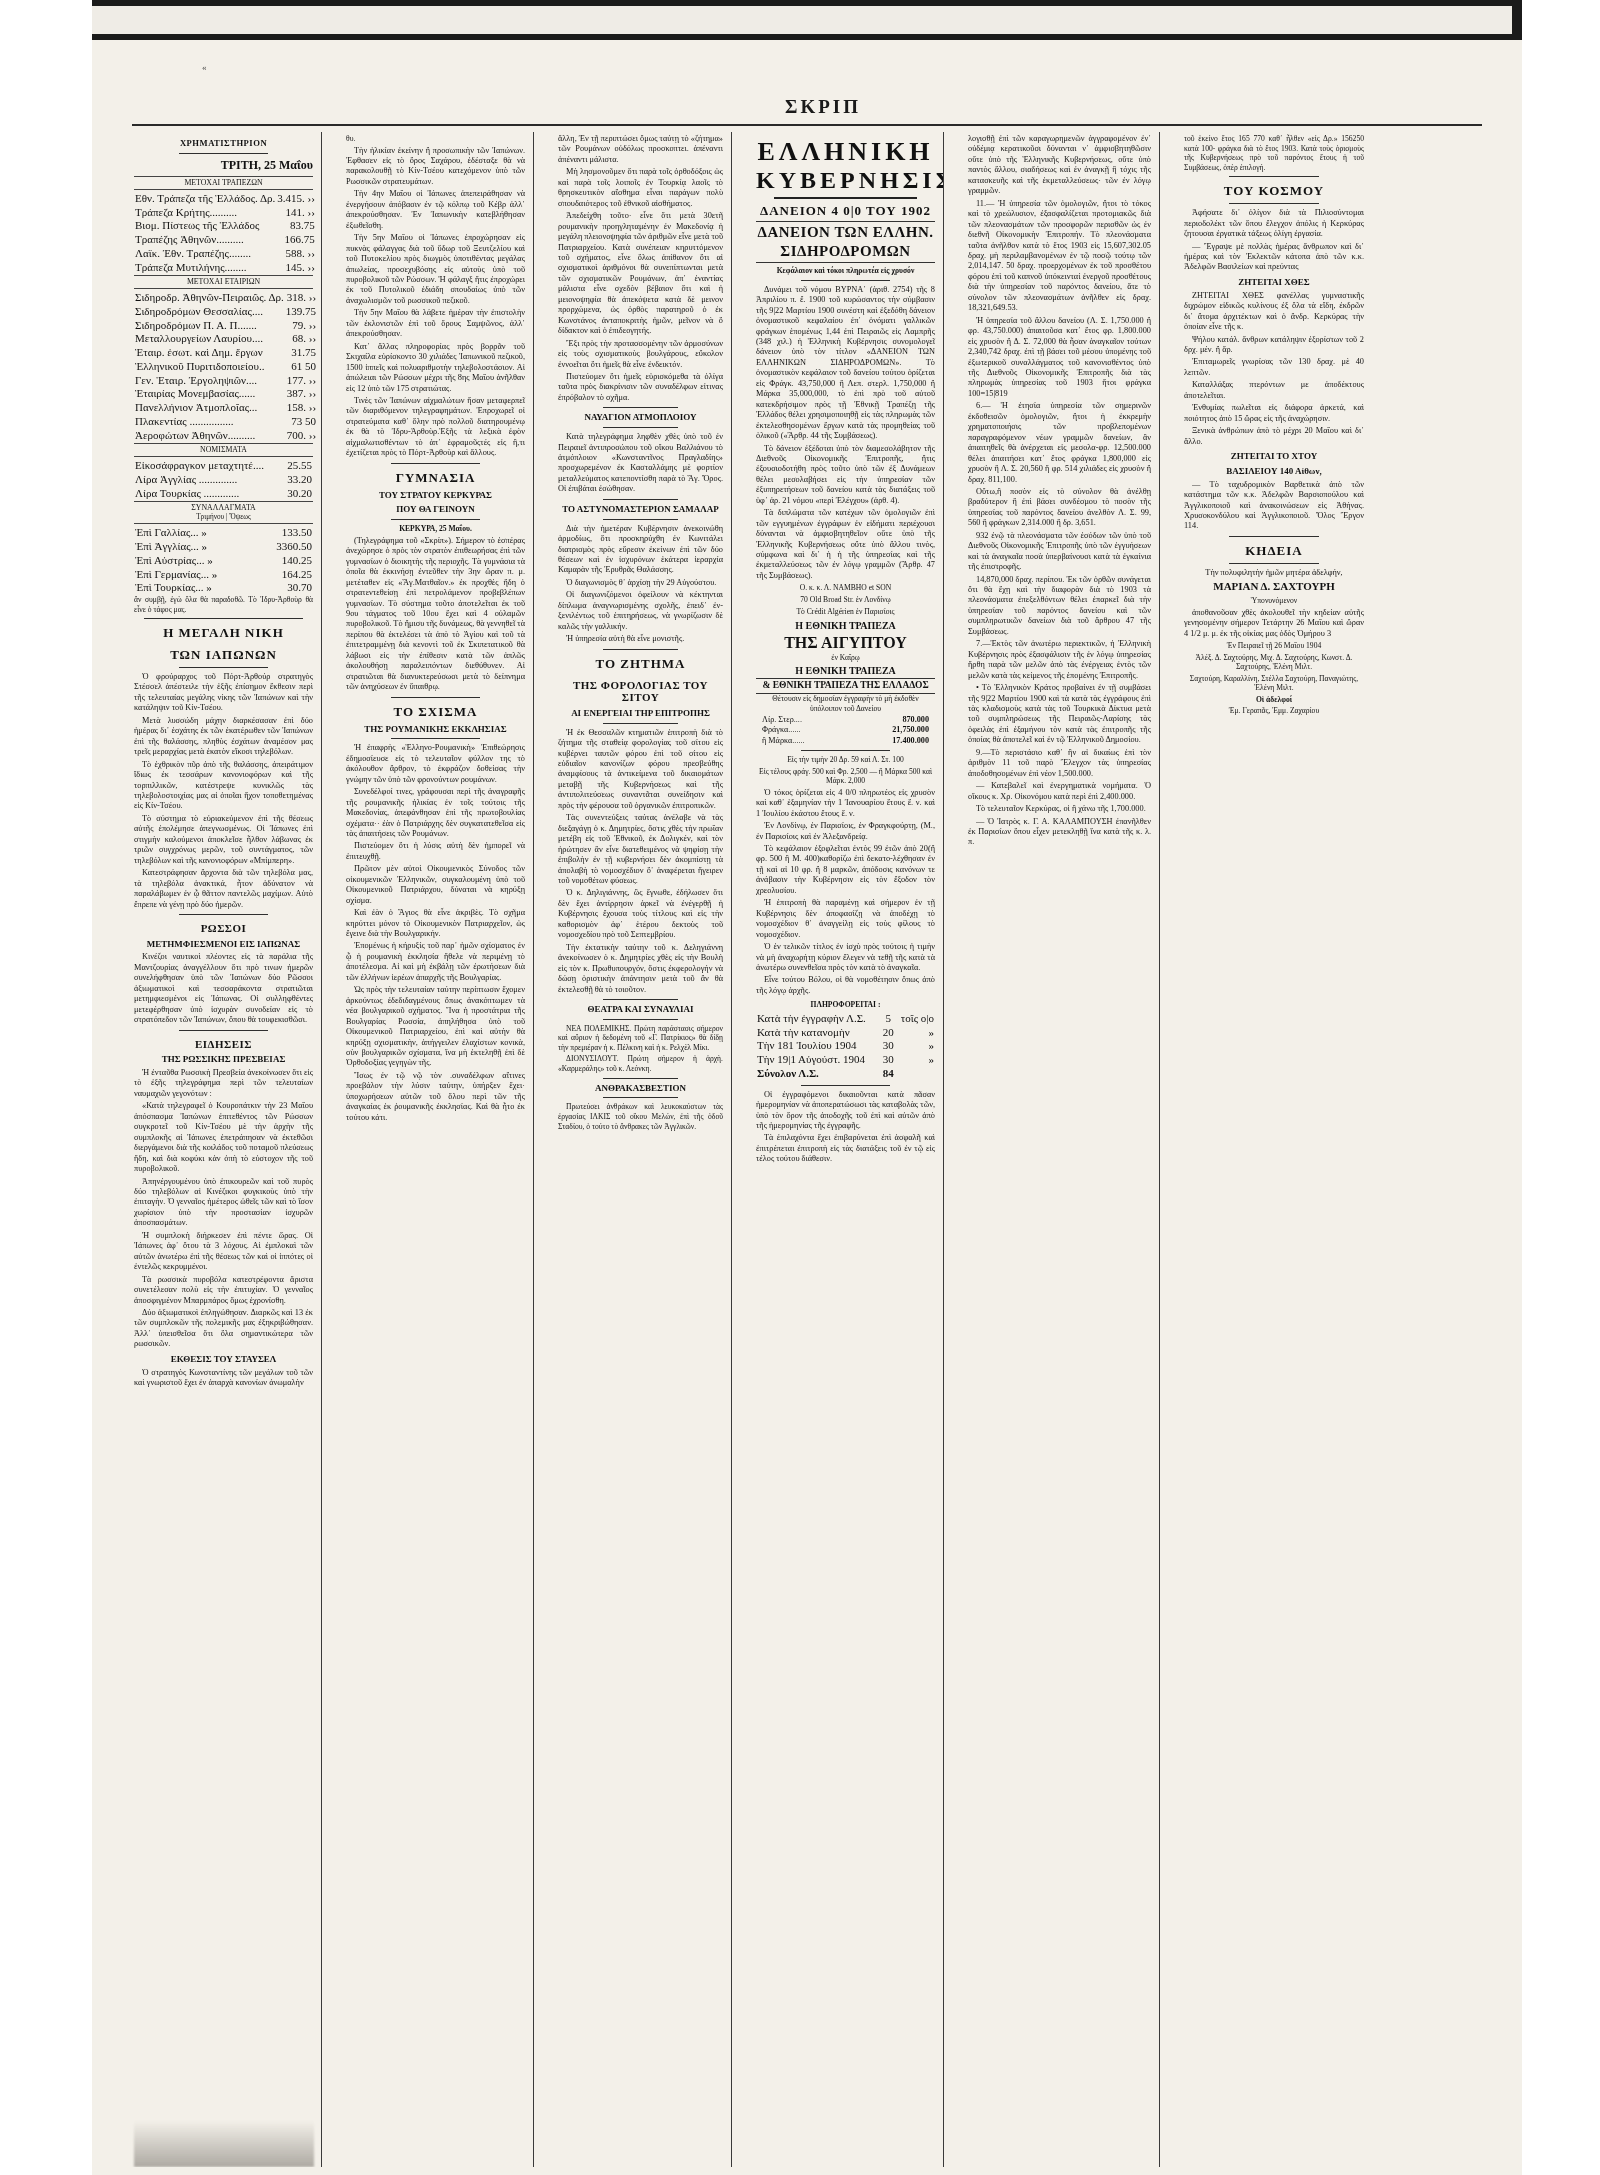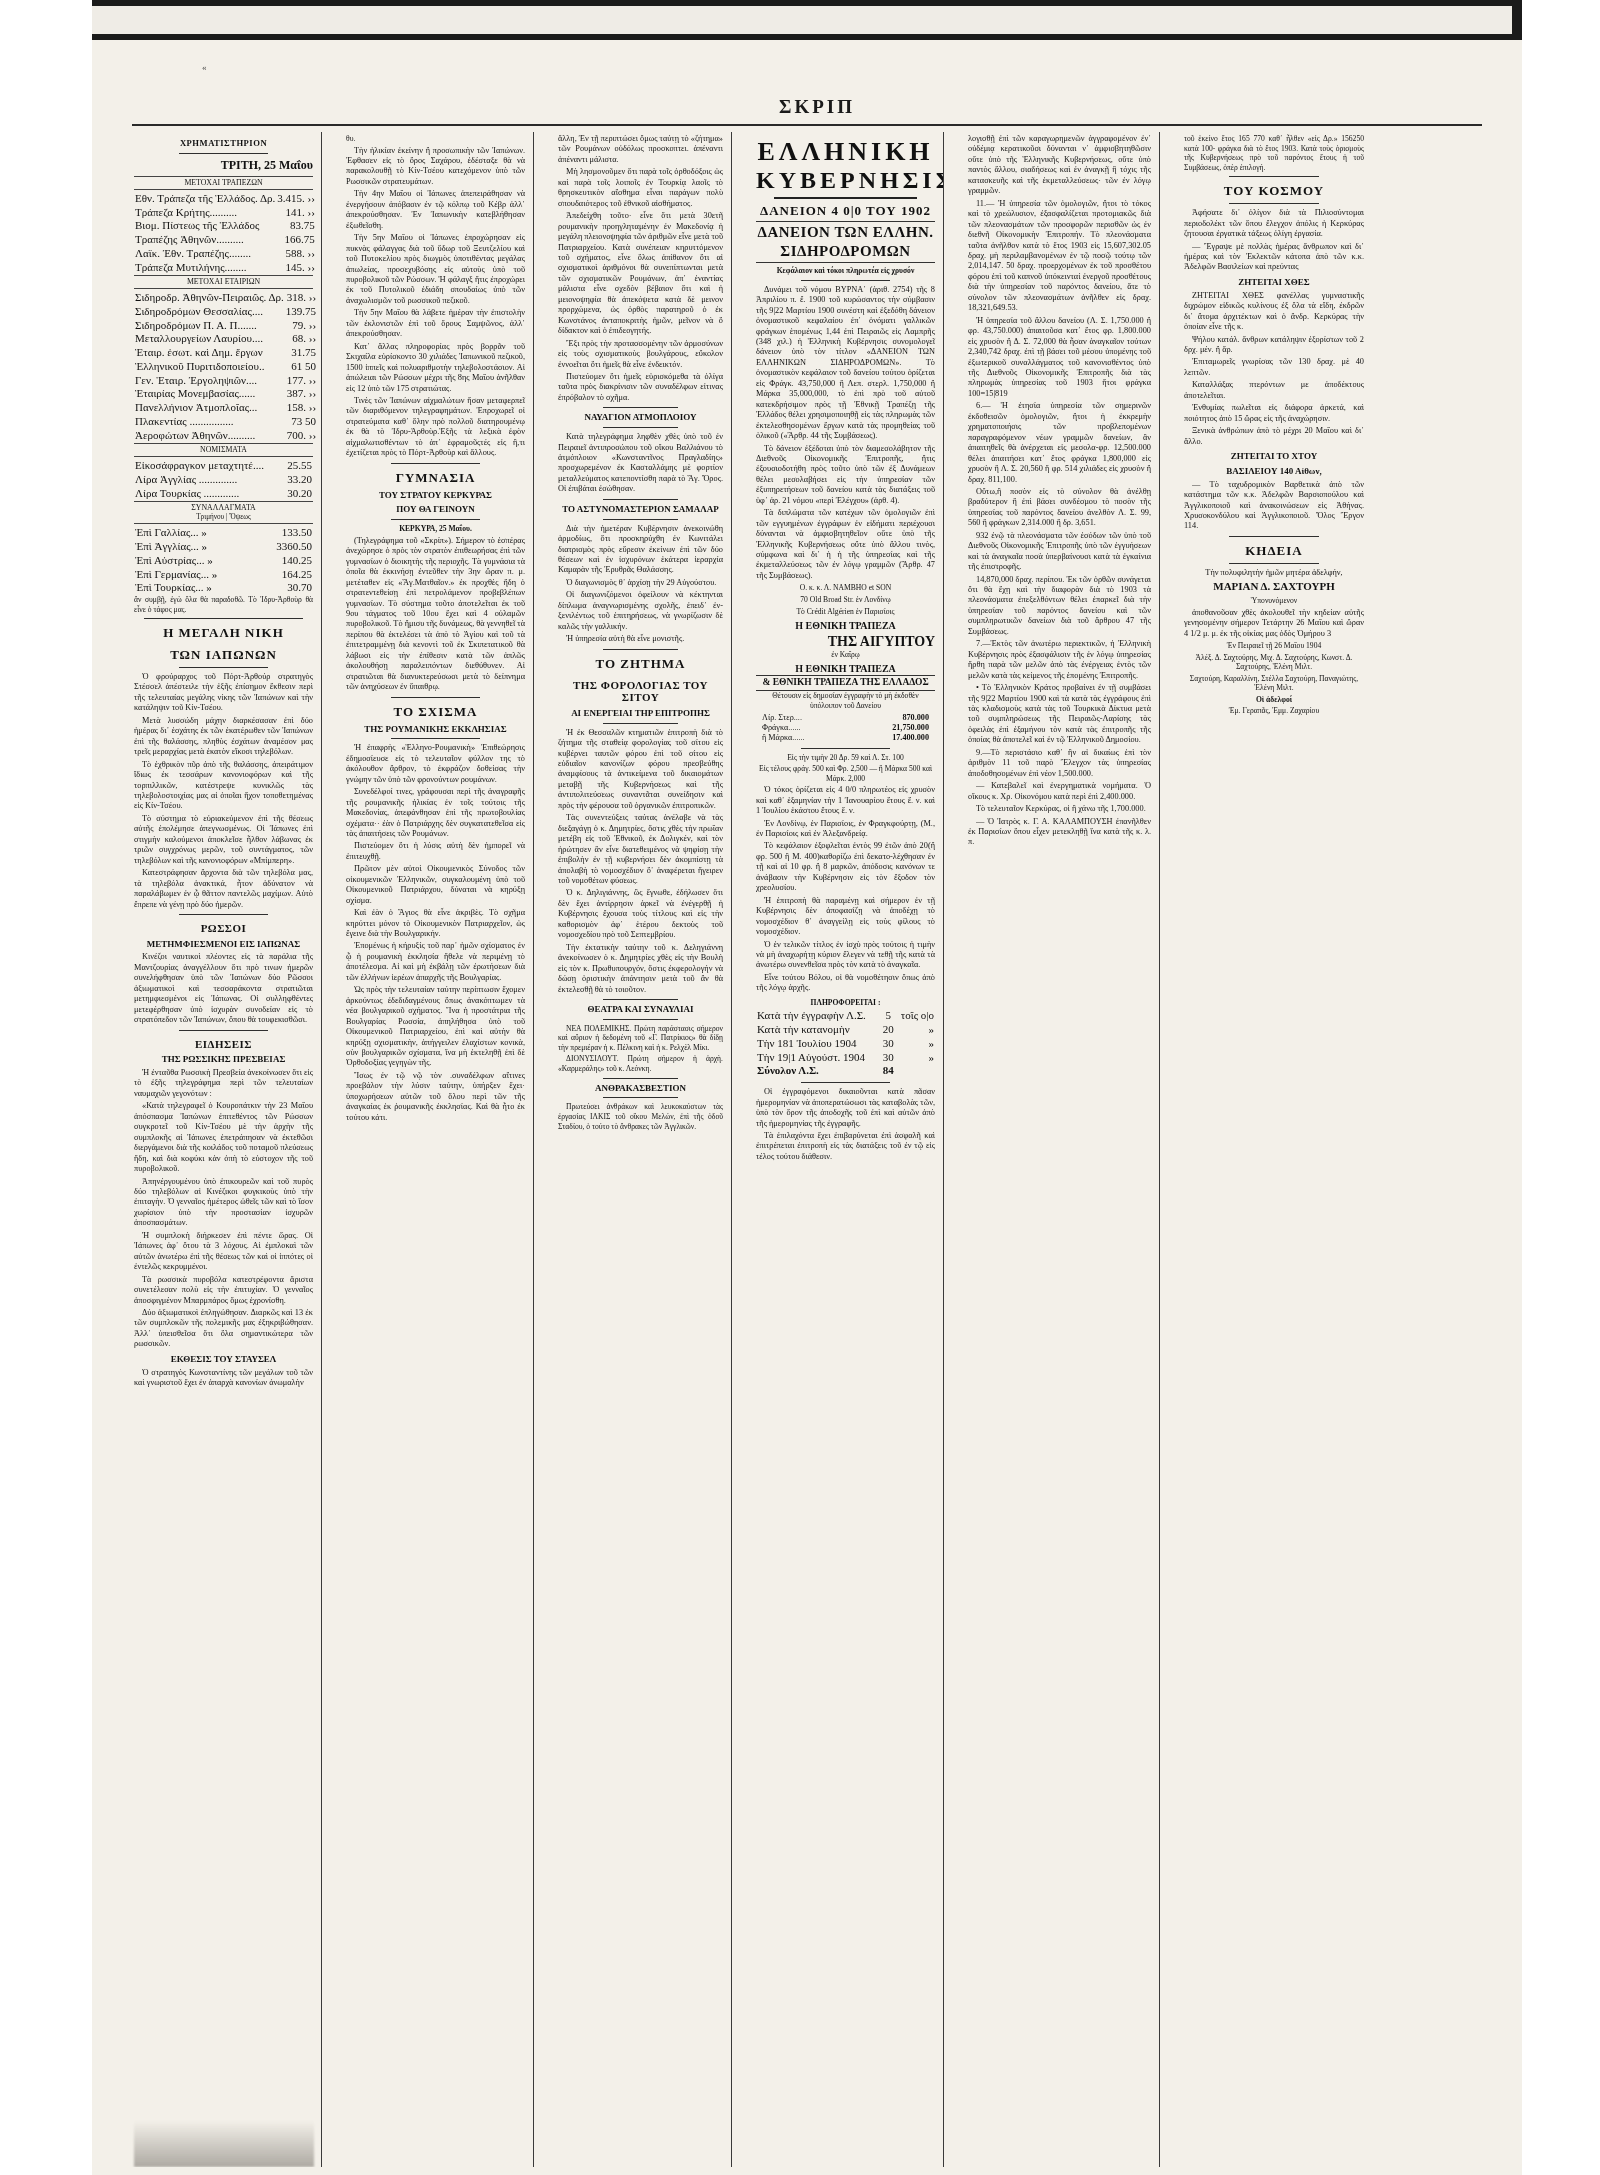--- a/index.html
+++ b/index.html
@@ -50,21 +50,21 @@
     position: absolute;
     top: 40px;
     left: 92px;
     width: 1430px;
     height: 2135px;
     background: #f3f0e9;
   }
   .masthead {
     position: absolute;
     top: 56px;
-    left: 10px;
+    left: 16px;
     width: 1430px;
     text-align: center;
     font-family: "Liberation Serif", serif;
     font-weight: bold;
     font-size: 19px;
     letter-spacing: 3px;
     color: #1a1a1a;
   }
   .rule-top {
     position: absolute;
@@ -490,21 +490,21 @@
         <div class="banner-sub">ΔΑΝΕΙΟΝ ΤΩΝ ΕΛΛΗΝ. ΣΙΔΗΡΟΔΡΟΜΩΝ</div>
         <div class="center bold small">Κεφάλαιον καὶ τόκοι πληρωτέα εἰς χρυσόν</div>
         <hr class="hr short">
         <p>Δυνάμει τοῦ νόμου ΒΥΡΝΑ᾿ (ἀριθ. 2754) τῆς 8 Ἀπριλίου π. ἔ. 1900 τοῦ κυρώσαντος τὴν σύμβασιν τῆς 9|22 Μαρτίου 1900 συνέστη καὶ ἐξεδόθη δάνειον ὀνομαστικοῦ κεφαλαίου ἐπ᾿ ὀνόματι γαλλικῶν φράγκων ἑπομένως 1,44 ἐπὶ Πειραιῶς εἰς Λαμπρῆς (348 χιλ.) ἡ Ἑλληνικὴ Κυβέρνησις συνομολογεῖ δάνειον ὑπὸ τὸν τίτλον «ΔΑΝΕΙΟΝ ΤΩΝ ΕΛΛΗΝΙΚΩΝ ΣΙΔΗΡΟΔΡΟΜΩΝ». Τὸ ὀνομαστικὸν κεφάλαιον τοῦ δανείου τούτου ὁρίζεται εἰς Φράγκ. 43,750,000 ἢ Λεπ. στερλ. 1,750,000 ἢ Μάρκα 35,000,000, τὸ ἐπὶ πρὸ τοῦ αὐτοῦ κατεκδρήσιμον πρὸς τῇ Ἐθνικῇ Τραπέζῃ τῆς Ἑλλάδος θέλει χρησιμοποιηθῇ εἰς τὰς πληρωμὰς τῶν ἐκτελεσθησομένων ἔργων κατὰ τὰς προμηθείας τοῦ ὁλικοῦ («Ἄρθρ. 44 τῆς Συμβάσεως).</p>
         <p>Τὸ δάνειον ἐξέδοται ὑπὸ τὸν διαμεσολάβητον τῆς Διεθνοῦς Οἰκονομικῆς Ἐπιτροπῆς, ἥτις ἐξουσιοδοτήθη πρὸς τοῦτο ὑπὸ τῶν ἐξ Δυνάμεων θέλει μεσολαβήσει εἰς τὴν ὑπηρεσίαν τῶν ἐξυπηρετήσεων τοῦ δανείου κατὰ τὰς διατάξεις τοῦ ὑφ᾿ ἀρ. 21 νόμου «περὶ Ἐλέγχου» (ἀρθ. 4).</p>
         <p>Τὰ διπλώματα τῶν κατέχων τῶν ὁμολογιῶν ἐπὶ τῶν εγγυημένων ἐγγράφων ἐν εἰδήματι περιέχουσι δύνανται νὰ ἀμφισβητηθεῖον οὔτε ὑπὸ τῆς Ἑλληνικῆς Κυβερνήσεως οὔτε ὑπὸ ἄλλου τινὸς, σύμφωνα καὶ δι᾿ ἡ ἡ τῆς ὑπηρεσίας καὶ τῆς ἐκμεταλλεύσεως τῶν ἐν λόγῳ γραμμῶν (Ἄρθρ. 47 τῆς Συμβάσεως).</p>
         <p class="center small noind">Ο. κ. κ. Λ. ΝΑΜΒΗΟ et SON</p>
         <p class="center small noind">70 Old Broad Str. ἐν Λονδίνῳ</p>
         <p class="center small noind">Τὸ Crédit Algérien ἐν Παρισίοις</p>
         <div class="center bold" style="font-size:10px;margin-top:4px;">Η ΕΘΝΙΚΗ ΤΡΑΠΕΖΑ</div>
-        <div class="center bold" style="font-size:14px;text-align:right;">ΤΗΣ ΑΙΓΥΠΤΟΥ</div>
+        <div class="center bold" style="font-size:16px;">ΤΗΣ ΑΙΓΥΠΤΟΥ</div>
         <div class="center small">ἐν Καΐρῳ</div>
         <div class="center bold" style="font-size:10px;margin-top:3px;">Η ΕΘΝΙΚΗ ΤΡΑΠΕΖΑ</div>
         <div class="center bold" style="font-size:9.5px;border-top:1px solid #333;border-bottom:1px solid #333;padding:1px 0;">&amp; ΕΘΝΙΚΗ ΤΡΑΠΕΖΑ ΤΗΣ ΕΛΛΑΔΟΣ</div>
         <p class="center small noind">Θέτουσιν εἰς δημοσίαν ἐγγραφὴν τὸ μὴ ἐκδοθὲν ὑπόλοιπον τοῦ Δανείου</p>
         <div class="amtline">
           <span>Λίρ. Στερ....</span>
           <span class="bold">870.000</span>
         </div>
         <div class="amtline">
           <span>Φράγκα......</span>

